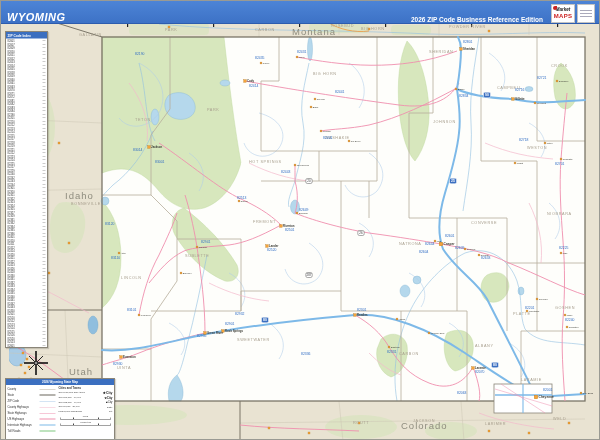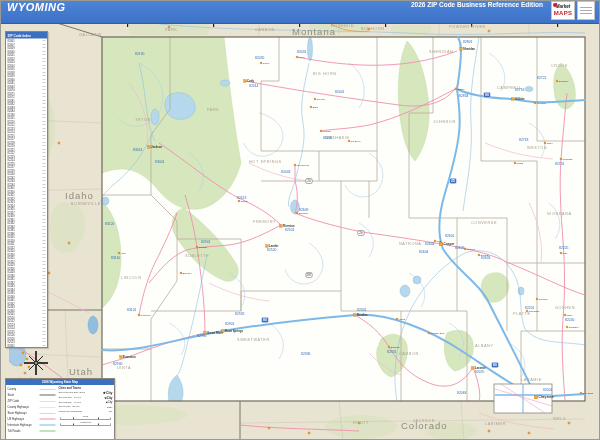--- a/index.html
+++ b/index.html
@@ -6,21 +6,21 @@
   body{
     width:600px;height:440px;position:relative;overflow:hidden;
     background:#e9e3d2;font-family:"Liberation Sans",sans-serif;
     border:1px solid #9a9a93;box-sizing:border-box;
   }
   
   .header{
     position:absolute;top:0;left:0;right:0;height:22px;
     background:linear-gradient(#4d84d6,#3d72c6);
     border-bottom:1px solid #2d5cae;
-    display:flex;align-items:flex-start;z-index:30;
+    display:flex;align-items:flex-end;z-index:30;
   }
   .header-title{color:#fff;font-weight:bold;font-style:italic;font-size:11px;letter-spacing:.5px;padding-left:6px;}
   .header-edition{margin-left:auto;color:#fff;font-size:6.5px;font-weight:bold;padding-right:8px;white-space:nowrap;}
   .logo-box{width:22px;height:17px;background:#fff;border:1px solid #c3c3c3;margin-right:2px;
     display:flex;flex-direction:column;justify-content:center;align-items:center;line-height:1;position:relative;}
   .logo-top{font-size:4.5px;color:#222;font-weight:bold;font-style:italic;}
   .logo-bottom{font-size:6px;color:#cc2222;font-weight:bold;letter-spacing:.3px;}
   .logo-box .dot{position:absolute;left:1px;top:1px;width:4px;height:4px;background:#cc2222;border-radius:50% 0 50% 50%;}
   .logo-box2{width:16px;height:17px;background:#fff;border:1px solid #c3c3c3;margin-right:4px;
     background-image:repeating-linear-gradient(#fff 0 2px,#aab 2px 3px);background-size:12px 11px;background-position:2px 3px;background-repeat:no-repeat;}

